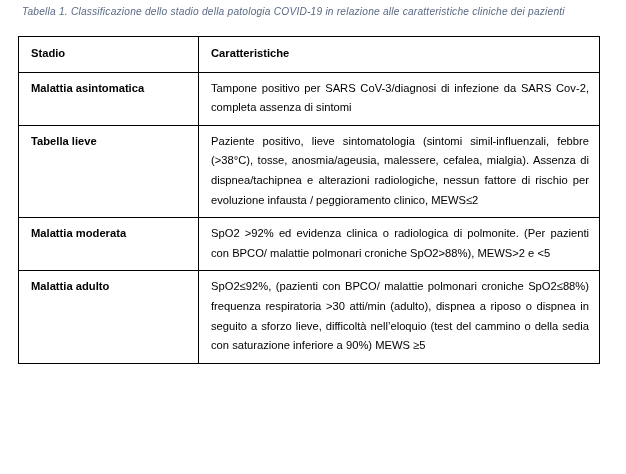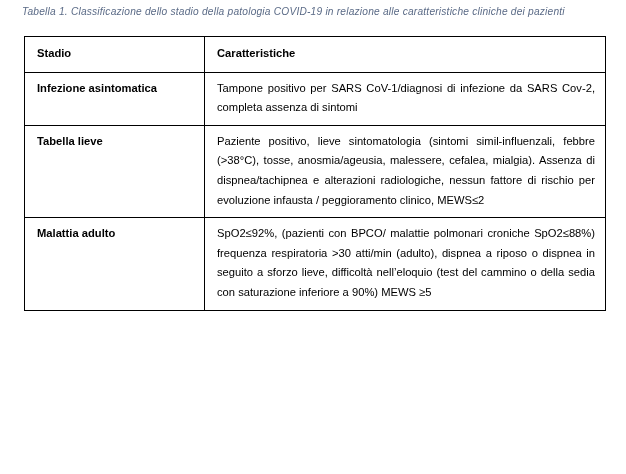--- a/index.html
+++ b/index.html
@@ -29,21 +29,21 @@
     width: 590px;
     font-size: 10.2px;
     line-height: 14px;
     font-style: italic;
     color: #5a6a86;
     letter-spacing: 0.02em;
     white-space: nowrap;
   }
   .table-wrap {
     position: absolute;
-    left: 24px;
+    left: 18px;
     top: 36px;
     width: 581px;
   }
   table.stage-table {
     border-collapse: collapse;
     table-layout: fixed;
     width: 581px;
     background: #ffffff;
   }
   table.stage-table col.c-stage { width: 180px; }
@@ -90,26 +90,30 @@
         <col class="c-desc">
       </colgroup>
       <thead>
         <tr>
           <th>Stadio</th>
           <th>Caratteristiche</th>
         </tr>
       </thead>
       <tbody>
         <tr>
-          <td class="stage-cell">Infezione asintomatica</td>
-          <td class="desc-cell">Tampone positivo per SARS CoV-1/diagnosi di infezione da SARS Cov-2, completa assenza di sintomi</td>
+          <td class="stage-cell">Malattia asintomatica</td>
+          <td class="desc-cell">Tampone positivo per SARS CoV-3/diagnosi di infezione da SARS Cov-2, completa assenza di sintomi</td>
         </tr>
         <tr>
           <td class="stage-cell">Tabella lieve</td>
           <td class="desc-cell">Paziente positivo, lieve sintomatologia (sintomi simil-influenzali, febbre (&gt;38°C), tosse, anosmia/ageusia, malessere, cefalea, mialgia). Assenza di dispnea/tachipnea e alterazioni radiologiche, nessun fattore di rischio per evoluzione infausta / peggioramento clinico, MEWS≤2</td>
+        </tr>
+        <tr>
+          <td class="stage-cell">Malattia moderata</td>
+          <td class="desc-cell">SpO2 &gt;92% ed evidenza clinica o radiologica di polmonite. (Per pazienti con BPCO/ malattie polmonari croniche SpO2&gt;88%), MEWS&gt;2 e &lt;5</td>
         </tr>
         <tr>
           <td class="stage-cell">Malattia adulto</td>
           <td class="desc-cell">SpO2≤92%, (pazienti con BPCO/ malattie polmonari croniche SpO2≤88%) frequenza respiratoria &gt;30 atti/min (adulto), dispnea a riposo o dispnea in seguito a sforzo lieve, difficoltà nell’eloquio (test del cammino o della sedia con saturazione inferiore a 90%) MEWS ≥5</td>
         </tr>
       </tbody>
     </table>
   </div>
 
 </div>

